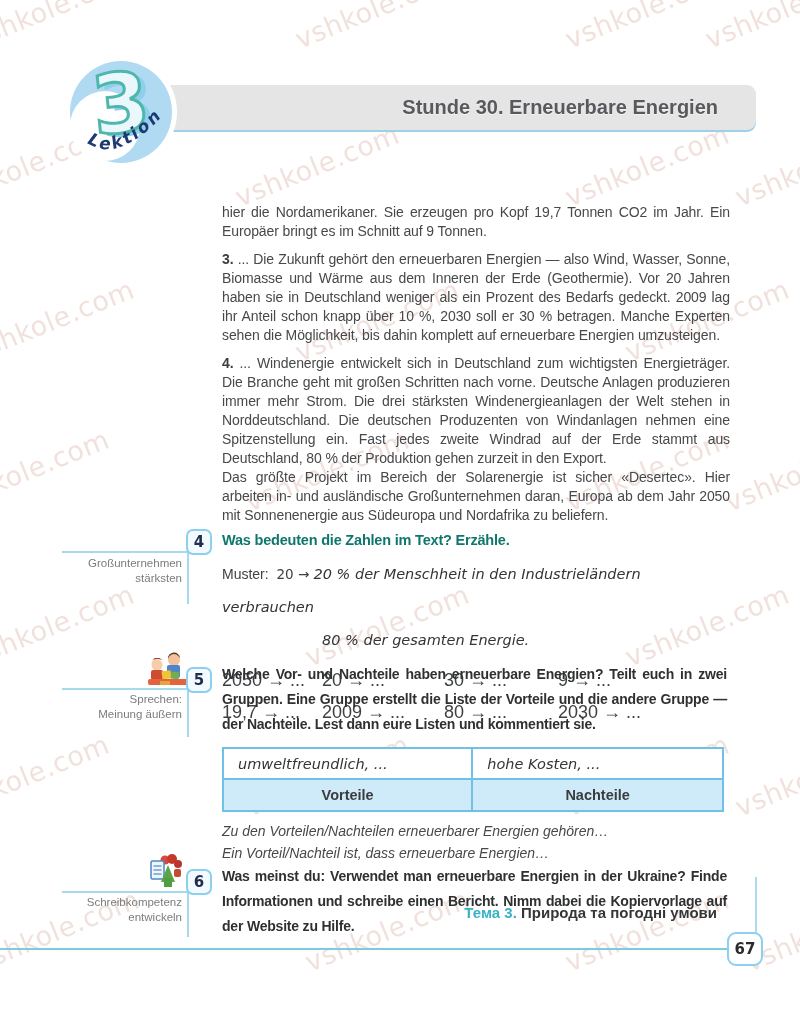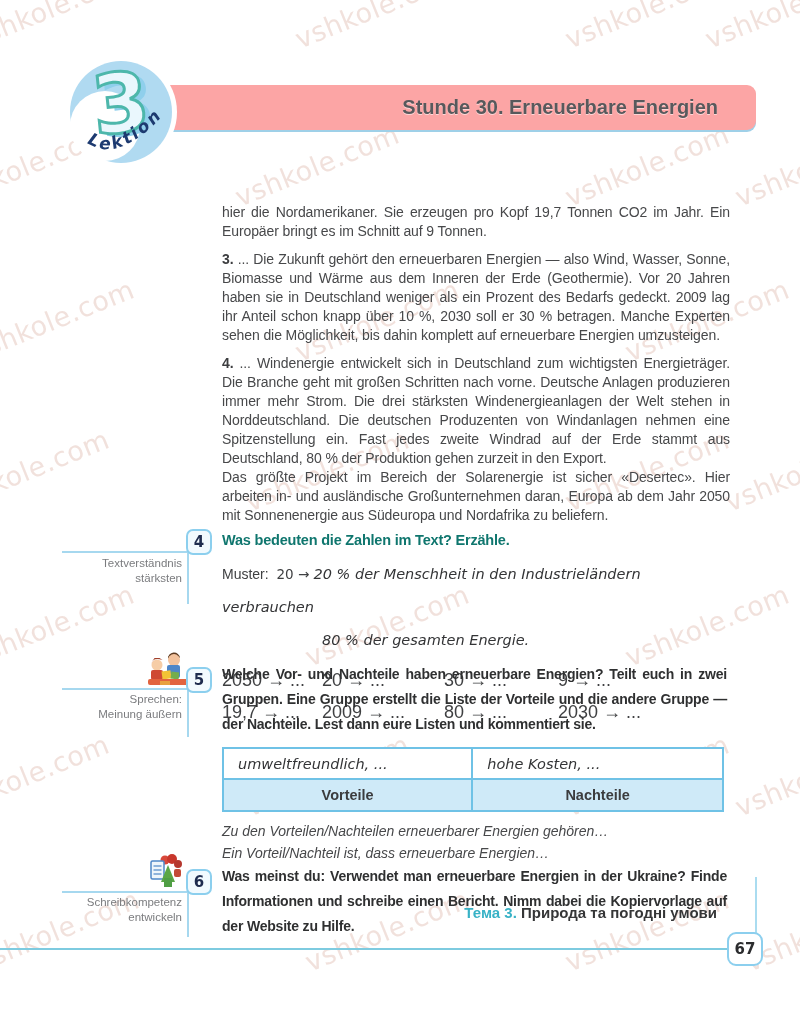--- a/index.html
+++ b/index.html
@@ -4,21 +4,21 @@
 <style>
   html,body{margin:0;padding:0;background:#ffffff;}
   .page{position:relative;width:800px;height:1020px;background:#ffffff;overflow:hidden;
         font-family:"Liberation Sans",sans-serif;color:#47484a;}
   
   .wm-layer{position:absolute;inset:0;z-index:0;pointer-events:none;}
   .wm{position:absolute;font-family:"DejaVu Sans",sans-serif;font-size:27px;color:#efdcd6;
       transform:rotate(-22deg);white-space:nowrap;letter-spacing:.5px;opacity:.85;}
   
   .header-bar{position:absolute;left:150px;top:85px;width:606px;height:45px;z-index:1;
-      background:#fca5a5;border-radius:9px;box-shadow:0 2px 0 #9fd0e8;
+      background:#e5e5e5;border-radius:9px;box-shadow:0 2px 0 #9fd0e8;
       line-height:45px;text-align:right;padding-right:38px;box-sizing:border-box;
       font-size:20px;font-weight:bold;color:#58595c;text-shadow:0 1px 0 rgba(255,255,255,.55);}
   .badge{position:absolute;left:60px;top:42px;z-index:3;}
   
   .article{position:absolute;left:222px;top:163px;width:508px;z-index:2;
       font-size:14px;line-height:19px;text-align:justify;letter-spacing:-0.1px;margin-top:40px;}
   .article p{margin:0 0 9px 0;}
   .article p.flush{margin:0;}
   .article b{color:#3c3d3f;}
   
@@ -114,21 +114,21 @@
     <p class="flush"><b>4.</b><span> ... Windenergie entwickelt sich in Deutschland zum wichtigsten Energieträger. Die Branche geht mit großen Schritten nach vorne. Deutsche Anlagen produzieren immer mehr Strom. Die drei stärksten Windenergieanlagen der Welt stehen in Norddeutschland. Die deutschen Produzenten von Windanlagen nehmen eine Spitzenstellung ein. Fast jedes zweite Windrad auf der Erde stammt aus Deutschland, 80 % der Produktion gehen zurzeit in den Export.</span></p>
     <p class="flush"><span>Das größte Projekt im Bereich der Solarenergie ist sicher «Desertec». Hier arbeiten in- und ausländische Großunternehmen daran, Europa ab dem Jahr 2050 mit Sonnenenergie aus Südeuropa und Nordafrika zu beliefern.</span></p>
   </div>
 
   <div class="rule-h" style="left:62px;top:551px;width:126px;"></div>
   <div class="rule-v" style="left:187px;top:551px;height:53px;"></div>
   <div class="num-box" style="left:186px;top:529px;">
     <span>4</span>
   </div>
   <div class="side-label" style="top:556px;">
-    <div>Textverständnis</div>
+    <div>Großunternehmen</div>
     <div>stärksten</div>
   </div>
   <div class="task-body" style="top:531px;">
     <div class="task-head single">Was bedeuten die Zahlen im Text? Erzähle.</div>
     <div class="muster">
       <div>
         <span>Muster:</span>&nbsp;
         <span class="pre">20 → </span>
         <span class="hand">20 % der Menschheit in den Industrieländern verbrauchen</span>
       </div>

